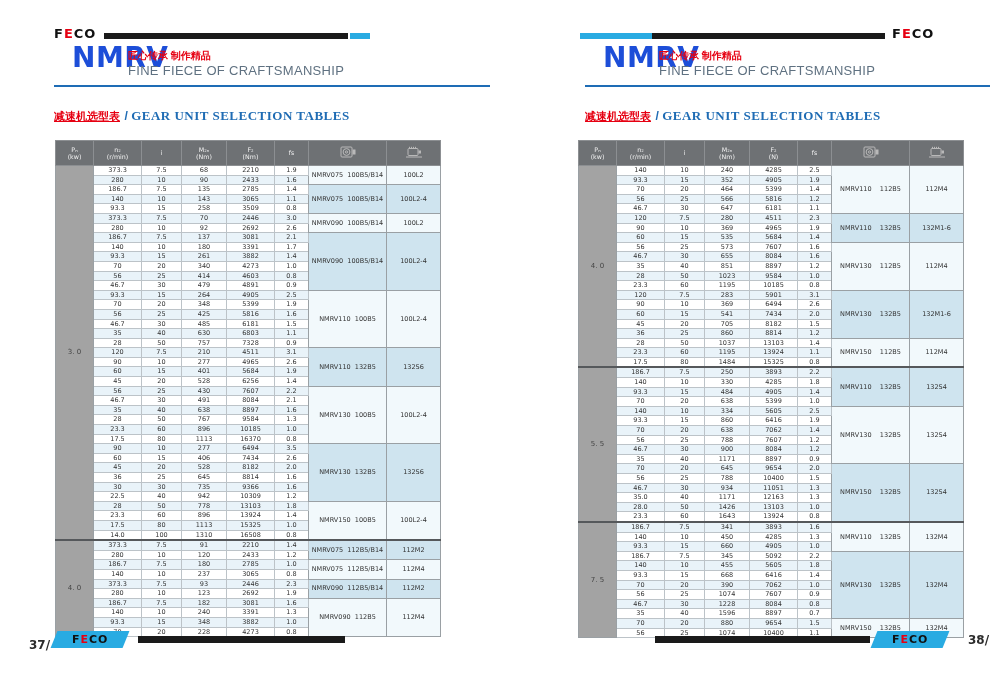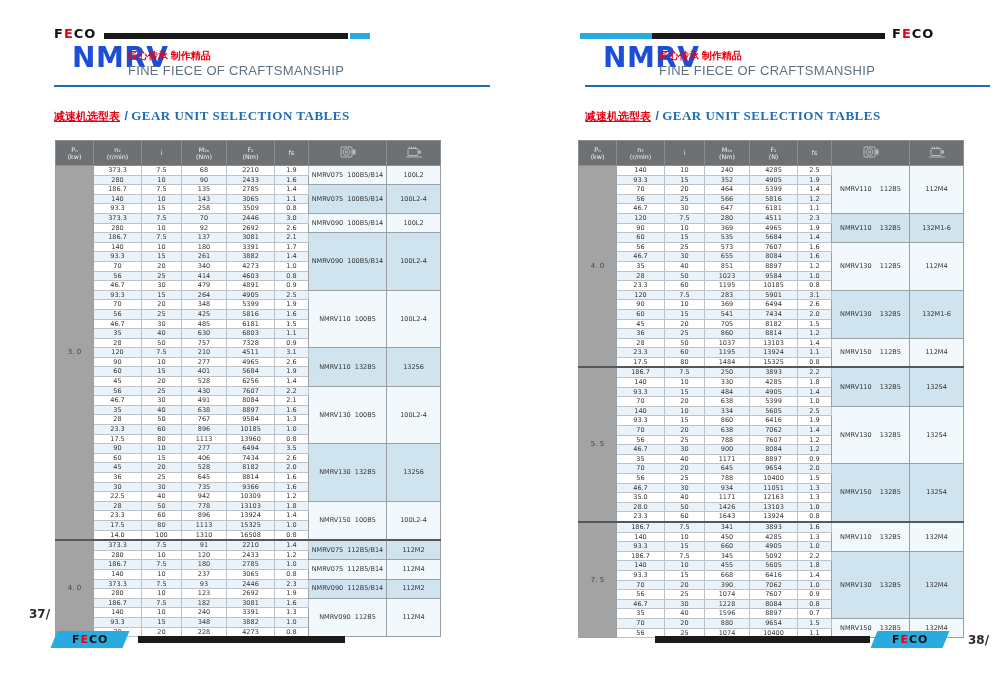--- a/index.html
+++ b/index.html
@@ -335,21 +335,21 @@
             <td class="num">23.3</td>
             <td class="num">60</td>
             <td class="num">896</td>
             <td class="num">10185</td>
             <td class="num">1.0</td>
           </tr>
           <tr class="even">
             <td class="num">17.5</td>
             <td class="num">80</td>
             <td class="num">1113</td>
-            <td class="num">13960</td>
+            <td class="num">16370</td>
             <td class="num">0.8</td>
           </tr>
           <tr class="odd mg-top">
             <td class="num">90</td>
             <td class="num">10</td>
             <td class="num">277</td>
             <td class="num">6494</td>
             <td class="num">3.5</td>
             <td rowspan="6" class="unit shade1">NMRV130  132B5</td>
             <td rowspan="6" class="motor shade1">132S6</td>
@@ -494,21 +494,21 @@
           <tr class="even">
             <td class="num">70</td>
             <td class="num">20</td>
             <td class="num">228</td>
             <td class="num">4273</td>
             <td class="num">0.8</td>
           </tr>
         </tbody>
       </table>
     </div>
-  <div class="page-num" style="left:-1px;top:607px;">37/</div>
+  <div class="page-num" style="left:-1px;top:638px;">37/</div>
   <div class="foot-flag" style="left:24px;top:631px;">
     <span class="feco-inner"><span>F</span><span class="e">E</span><span>C</span><span>O</span></span>
   </div>
   <div class="foot-bar" style="left:108px;top:636px;width:207px;"></div>
 </div>
 
 <div class="page" id="page-right">
   <div class="bar blue" style="left:10px;top:33px;width:72px;"></div>
   <div class="bar" style="left:82px;top:33px;width:233px;"></div>
   <div class="feco-logo" style="left:322px;top:26px;">

